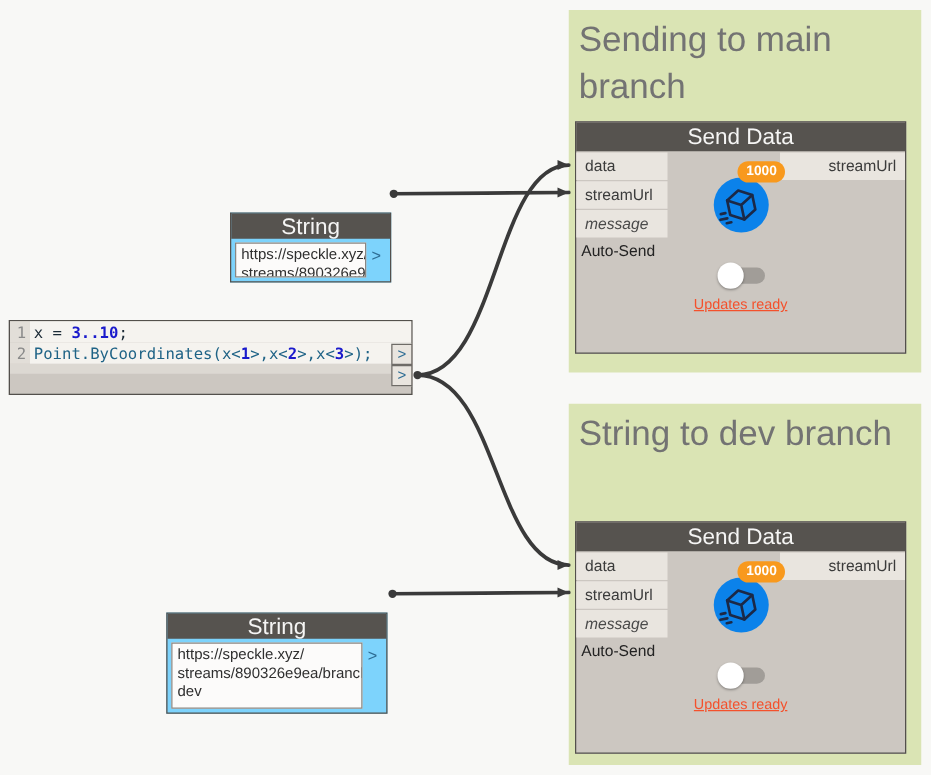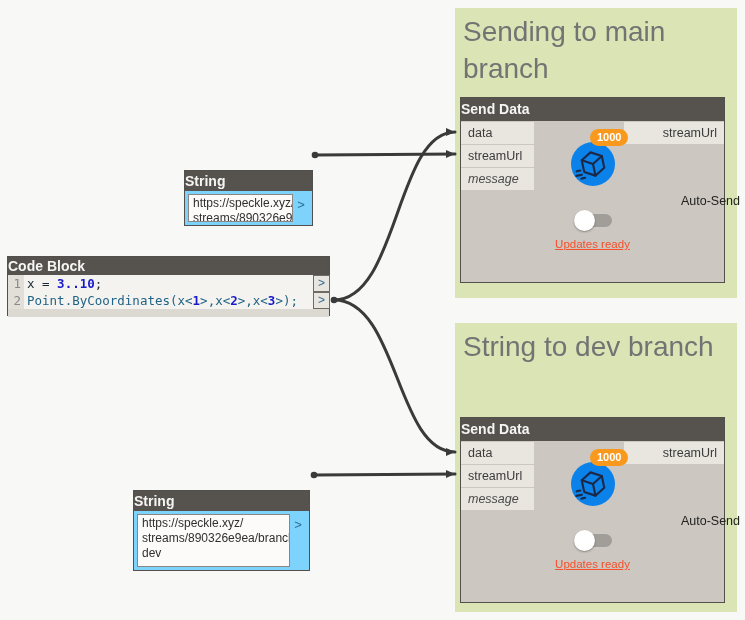--- a/index.html
+++ b/index.html
@@ -14,21 +14,21 @@
   .canvas{position:relative;width:745px;height:620px;background:var(--canvas-bg);overflow:hidden;}
 
   .group{position:absolute;background:var(--group-green);z-index:1;}
   .group-title{padding:6px 8px;font-size:28px;line-height:1.32;color:#737373;}
 
   .wires{position:absolute;left:0;top:0;z-index:5;pointer-events:none;}
   .wires path{stroke:var(--wire);stroke-width:3;fill:none;stroke-linecap:round;pointer-events:stroke;}
   .wires circle,.wires polygon{fill:var(--wire);}
 
   .node{position:absolute;z-index:10;border:1px solid #53504c;background:var(--node-body);}
-  .node-header{background:var(--node-header);color:#f5f5f4;font-weight:bold;font-size:14px;text-align:left;}
+  .node-header{background:var(--node-header);color:#f5f5f4;font-weight:normal;font-size:18px;text-align:center;}
 
   
   .string-node .node-header{height:20px;line-height:20px;}
   .string-node{background:#7dd3fc;margin-top:48px;}
   .string-body{display:flex;align-items:stretch;padding:3px;height:calc(100% - 20px);justify-content:flex-end;}
   .string-value{flex:1;background:#fcfbfa;border:1px solid #8a8782;font-size:12px;line-height:15px;
     padding:1px 4px;color:#2f2f2f;white-space:pre-line;overflow:hidden;}
   .str-port{width:16px;text-align:center;padding-top:3px;font-size:13px;color:var(--port-glyph);}
 
   
@@ -47,21 +47,21 @@
   .in-port{position:absolute;left:0;width:73px;height:22px;background:var(--port-bg);line-height:22px;
     padding-left:7px;font-size:12.5px;color:#3b3b3b;}
   .in-port.italic{font-style:italic;color:#4a4a4a;}
   .out-port{position:absolute;right:0;width:100px;height:22px;background:var(--port-bg);line-height:22px;
     text-align:right;padding-right:7px;font-size:12.5px;color:#3b3b3b;}
   .logo-wrap{position:absolute;left:110px;top:44px;width:44px;height:44px;}
   .logo-circle{width:44px;height:44px;border-radius:50%;background:var(--speckle-blue);
     display:flex;align-items:center;justify-content:center;}
   .badge{position:absolute;left:19px;top:-13px;background:var(--badge-orange);color:#fff;font-size:11px;
     font-weight:bold;padding:1px 7px;border-radius:9px;line-height:15px;}
-  .autosend-label{position:absolute;top:96px;left:16px;width:100%;text-align:right;font-size:12.5px;color:#222;}
+  .autosend-label{position:absolute;top:96px;left:4px;width:100%;text-align:left;font-size:12.5px;color:#222;}
   .toggle{position:absolute;left:113px;top:112px;width:38px;height:22px;cursor:pointer;}
   .toggle-track{position:absolute;left:7px;top:4px;width:31px;height:13px;border-radius:7px;background:#a19d98;}
   .toggle-knob{position:absolute;left:0;top:0;width:21px;height:21px;border-radius:50%;background:#fff;
     box-shadow:0 1px 2px rgba(0,0,0,0.35);}
   .status{position:absolute;top:140px;left:0;width:100%;text-align:center;font-size:11.5px;color:var(--status-red);text-decoration:underline;}
 </style>
 </head>
 <body>
 
 <div class="canvas">
@@ -90,21 +90,20 @@
   <div class="node string-node" style="left:184px;top:122px;width:129px;height:56px">
     <div class="node-header">String</div>
     <div class="string-body">
       <div class="string-value">https://speckle.xyz/
 streams/890326e9ea</div>
       <div class="str-port">&gt;</div>
     </div>
   </div>
 
   <div class="node code-node" style="left:7px;top:256px;width:323px;height:60px">
-    <div class="node-header">Code Block</div>
     <div class="code-row">
       <span class="gut">1</span>
       <span class="code-text"><span class="c-plain">x = </span><span class="c-num">3..10</span><span class="c-plain">;</span></span>
     </div>
     <div class="code-row">
       <span class="gut">2</span>
       <span class="code-text"><span class="c-func">Point.ByCoordinates(x&lt;</span><span class="c-num">1</span><span class="c-func">&gt;,x&lt;</span><span class="c-num">2</span><span class="c-func">&gt;,x&lt;</span><span class="c-num">3</span><span class="c-func">&gt;);</span></span>
     </div>
     <div class="code-bottom"></div>
     <div class="cb-port" style="top:18px">&gt;</div>

